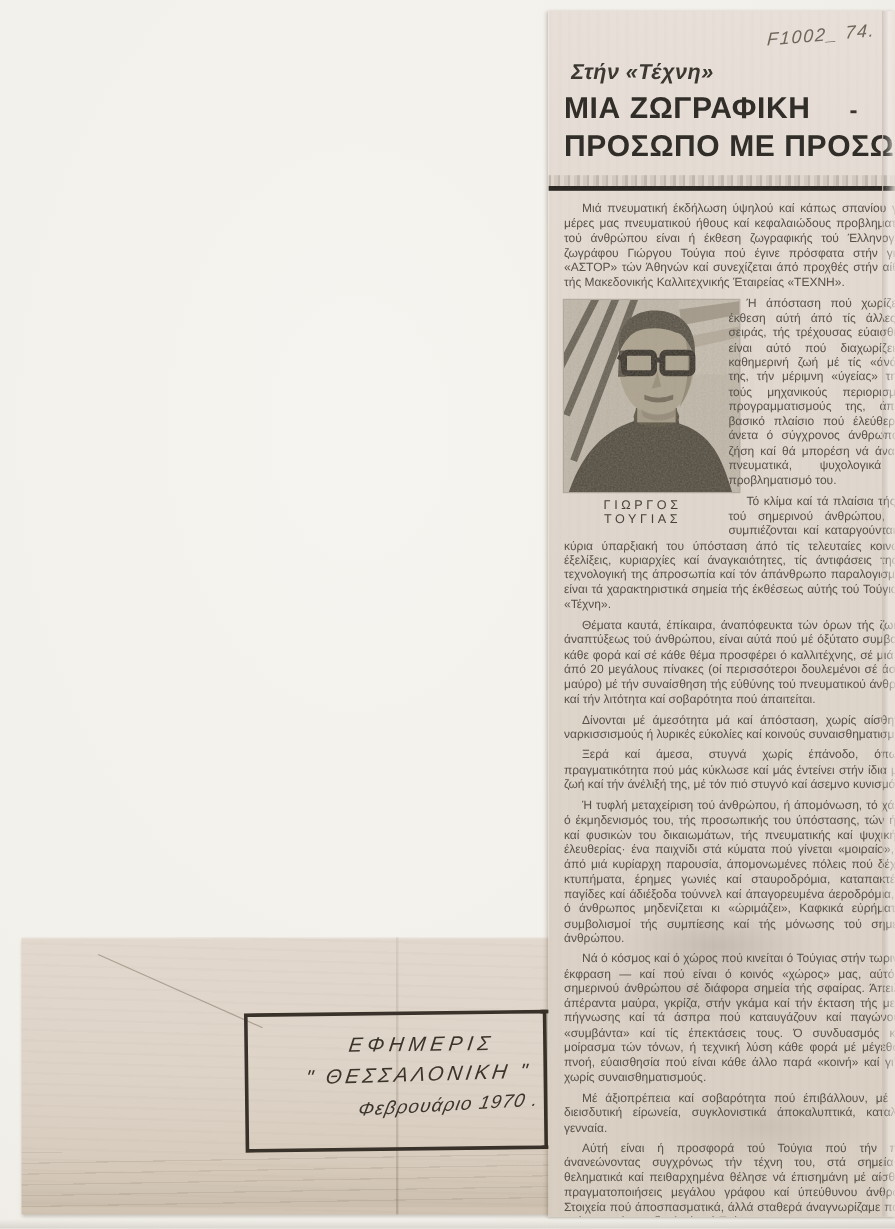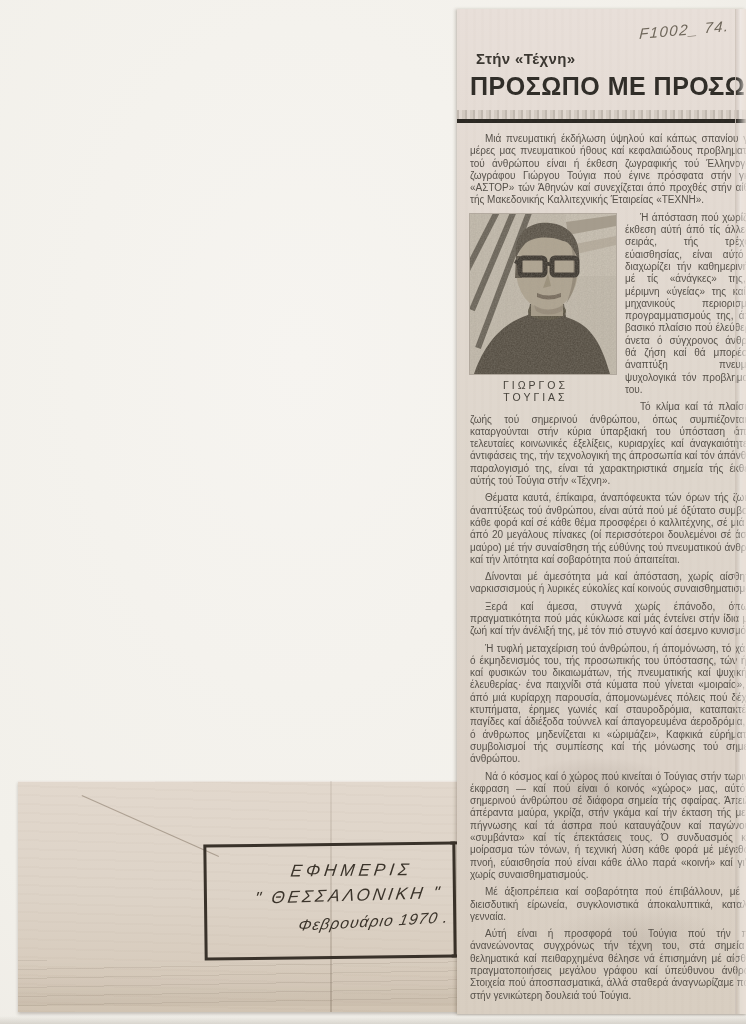--- a/index.html
+++ b/index.html
@@ -48,31 +48,31 @@
   }
   .clipping::before{content:"";position:absolute;inset:0;pointer-events:none;opacity:.45;background:
     repeating-linear-gradient(90deg, rgba(130,112,92,.04) 0 3px, transparent 3px 8px);}
   .clip-fold-edge{position:absolute;right:0;top:0;width:10px;height:100%;z-index:9;
     background:linear-gradient(90deg, rgba(90,70,55,.10), rgba(255,255,255,.28) 45%, rgba(236,226,218,.85));
     border-left:1px solid rgba(120,105,90,.22);}
   .code{
     position:absolute;top:12px;left:182px;font-size:15px;font-style:italic;color:#6f675b;
     letter-spacing:1.5px;transform:rotate(-5deg) skewX(-8deg);
   }
-  .kicker{margin:41px 0 1px 19px;font-weight:bold;font-size:15px;color:#3b3731;letter-spacing:.4px;}
+  .kicker{margin:41px 0 1px 19px;font-weight:bold;font-size:18px;color:#3b3731;letter-spacing:.4px;font-style:italic;}
   .headline{margin:3px 0 0 13px;font-weight:bold;font-size:25px;line-height:32px;color:#312e29;
     letter-spacing:.5px;white-space:nowrap;position:relative;}
   .headline .dash{position:absolute;left:238px;top:2px;font-size:20px;font-weight:bold;color:#3a362f;}
   .noise-band{margin-top:8px;height:9px;opacity:.55;background:
     repeating-linear-gradient(90deg, rgba(88,80,68,.45) 0 2px, rgba(88,80,68,.06) 2px 5px, rgba(120,110,94,.3) 5px 8px);}
   .rule{height:4px;background:#2c2924;}
   .bodytext{padding:10px 0 0 13px;width:302px;font-size:10px;line-height:12.3px;
     text-align:justify;color:#56514a;}
   .bodytext p{margin:0 0 5px 0;text-indent:15px;}
-  figure.photo{float:left;width:131px;margin:2px 24px 2px 0;padding:0;}
+  figure.photo{float:left;width:131px;margin:2px 6px 2px 0;padding:0;}
   figure.photo svg{display:block;outline:1px solid rgba(90,80,65,.35);}
   figcaption{margin-top:5px;text-align:center;font-size:10.5px;letter-spacing:3px;color:#46423b;}
   .blotch1{position:absolute;left:55px;top:748px;width:170px;height:62px;pointer-events:none;
     background:radial-gradient(ellipse at center, rgba(80,68,55,.16), transparent 70%);}
   .blotch2{position:absolute;left:20px;top:792px;width:210px;height:52px;pointer-events:none;
     background:radial-gradient(ellipse at center, rgba(80,68,55,.12), transparent 72%);}
   .blotch3{position:absolute;left:90px;top:900px;width:180px;height:60px;pointer-events:none;
     background:radial-gradient(ellipse at center, rgba(80,68,55,.10), transparent 72%);}
 
   .bottom-shade{position:absolute;left:0;bottom:0;width:100%;height:8px;z-index:8;
@@ -94,20 +94,21 @@
     <div class="l2">" ΘΕΣΣΑΛΟΝΙΚΗ "</div>
     <div class="l3">Φεβρουάριο 1970 .</div>
   </div>
 
   <div class="clipping">
     <div class="code">F1002_ 74.</div>
 
     <div class="kicker">Στήν «Τέχνη»</div>
 
     <div class="headline">
+      <div>ΜΙΑ ΖΩΓΡΑΦΙΚΗ</div>
       <div>ΠΡΟΣΩΠΟ ΜΕ ΠΡΟΣΩΠΟ</div>
       <span class="dash">-</span>
     </div>
 
     <div class="noise-band"></div>
     <div class="rule"></div>
 
     <div class="bodytext">
       <p>Μιά πνευματική έκδήλωση ύψηλού καί κάπως σπανίου γιά τίς μέρες μας πνευματικού ήθους καί κεφαλαιώδους προβληματισμού τού άνθρώπου είναι ή έκθεση ζωγραφικής τού Έλληνογάλλου ζωγράφου Γιώργου Τούγια πού έγινε πρόσφατα στήν γκαλερί «ΑΣΤΟΡ» τών Άθηνών καί συνεχίζεται άπό προχθές στήν αίθουσα τής Μακεδονικής Καλλιτεχνικής Έταιρείας «ΤΕΧΝΗ».</p>
 

